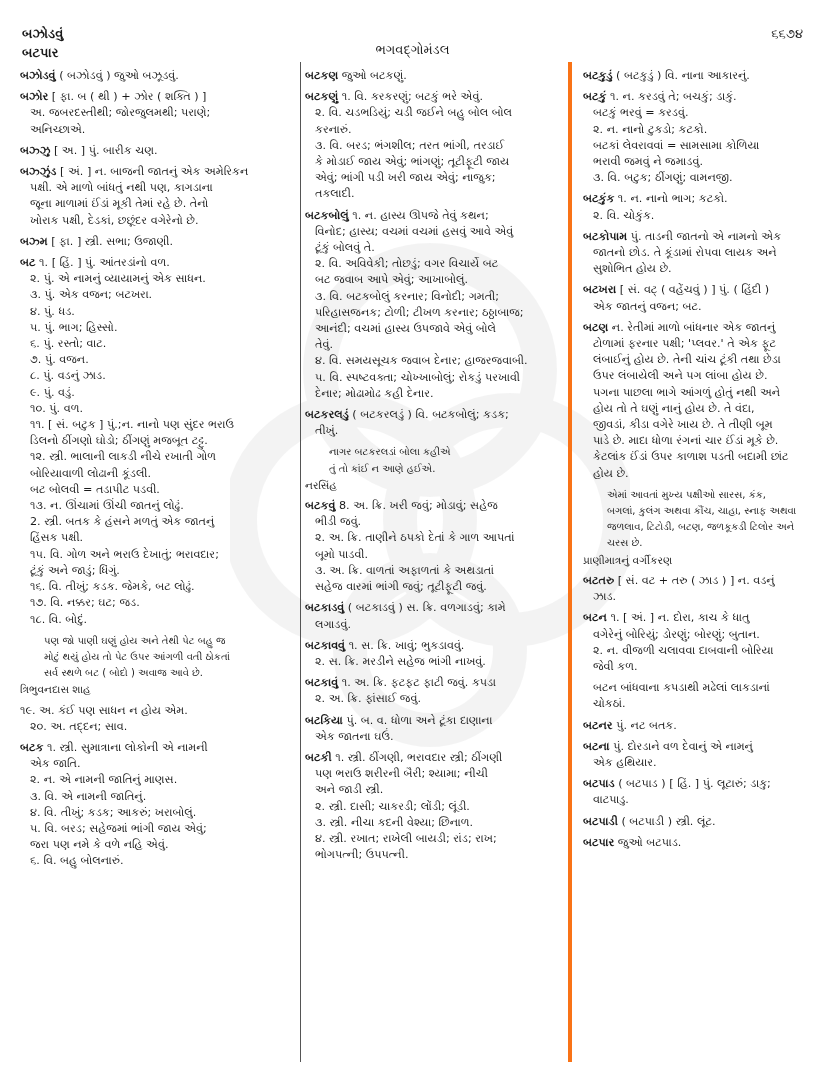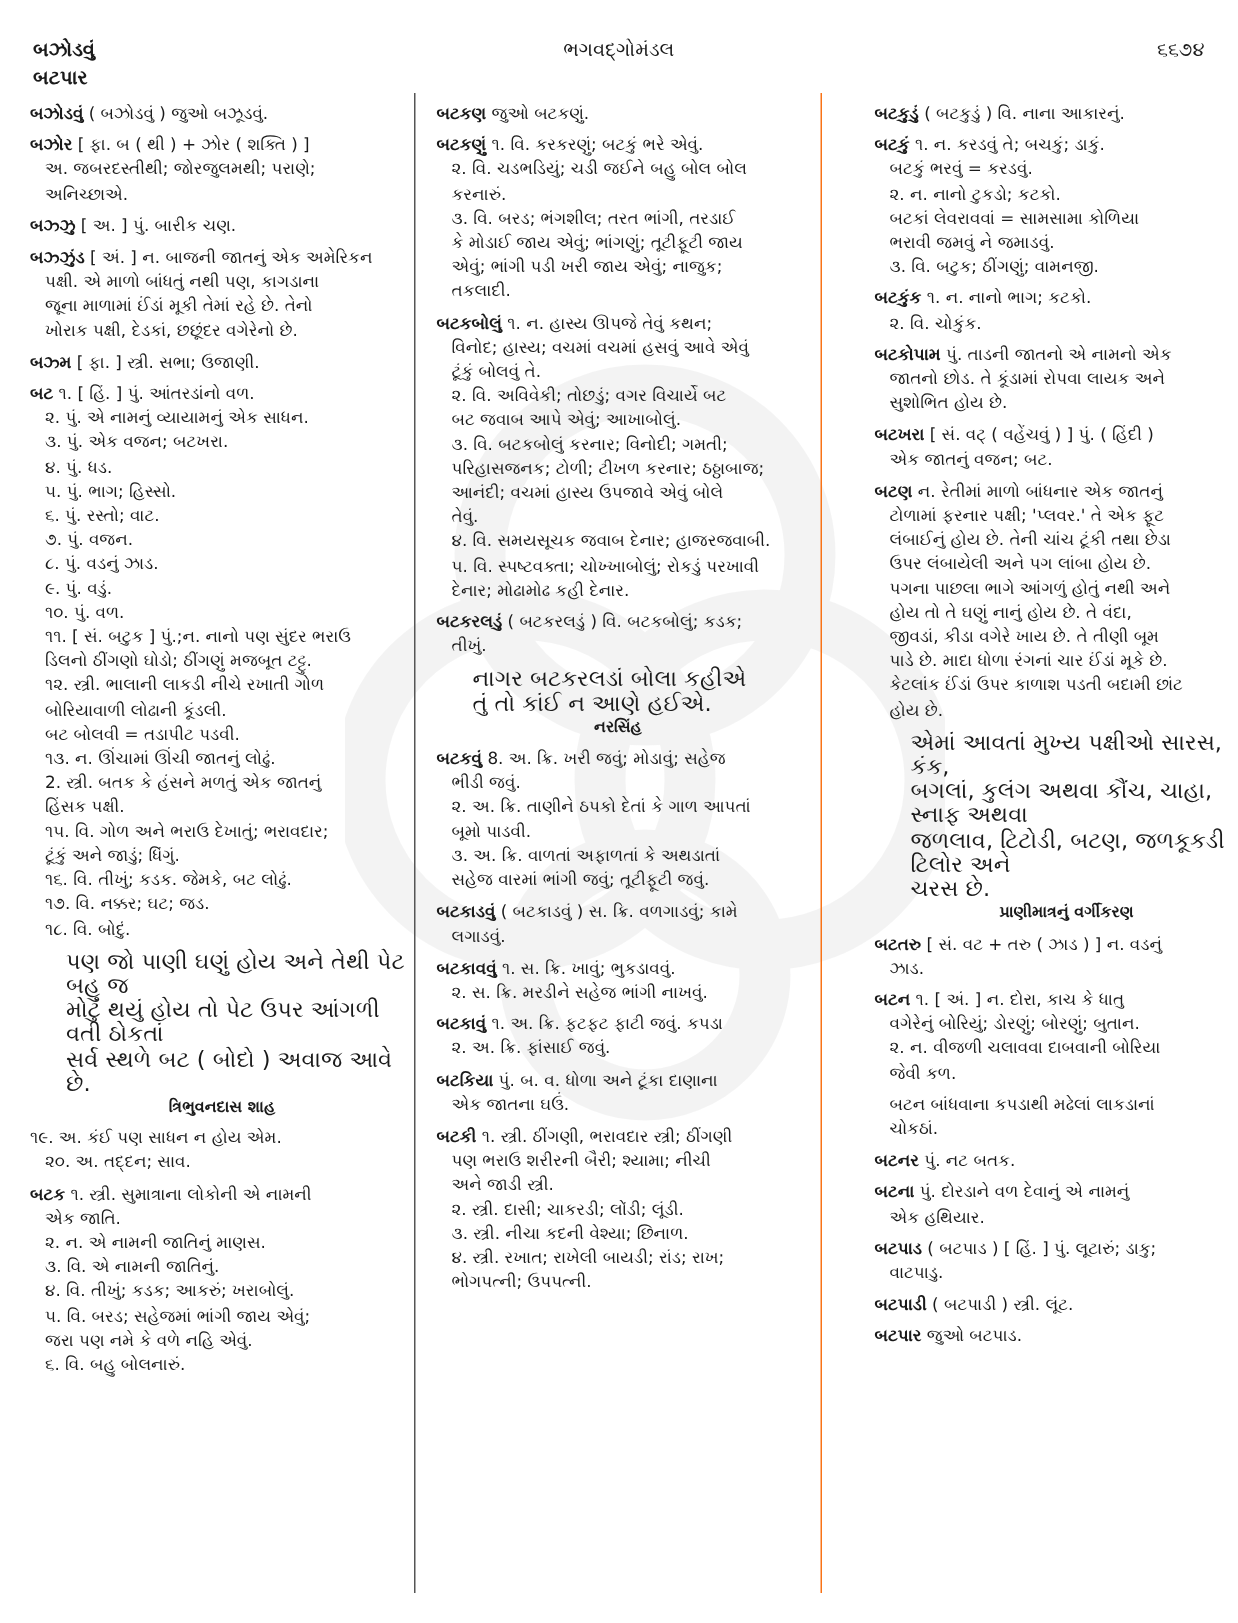--- a/index.html
+++ b/index.html
@@ -1,32 +1,32 @@
 <!DOCTYPE html>
 <html><head>
 <meta charset="utf-8">
 <style>
   html, body { margin:0; padding:0; background:#ffffff; }
   body { width:825px; height:1082px; position:relative; overflow:hidden;
          font-family:"DejaVu Sans", sans-serif; color:#1a1a1a; }
   .watermark { position:absolute; left:230px; top:190px; width:400px; height:560px; pointer-events:none; opacity:0.09; }
   .hdr { position:absolute; top:24px; left:0; width:825px; height:44px; }
   .hdr-left { position:absolute; left:22px; top:0; font-weight:bold; font-size:13px; line-height:19px; }
-  .hdr-center { position:absolute; left:0; width:825px; top:0; text-align:center; font-size:13px; line-height:19px; }
+  .hdr-center { position:absolute; left:0; width:825px; top:16px; text-align:center; font-size:13px; line-height:19px; }
   .hdr-right { position:absolute; right:22px; top:0; font-size:13px; line-height:19px; }
   .cols { position:absolute; top:68px; left:20px; width:790px; height:1000px; }
   .col { position:absolute; top:0; font-size:11.2px; line-height:16.2px; }
   .col1 { left:0; width:256px; }
-  .col2 { left:256px; width:254px; border-left:1px solid #555; border-right:1px solid #f97316; padding:0 14px; top:-6px; height:1000px; box-sizing:border-box; width:272px; padding-top:6px; }
+  .col2 { left:280px; width:254px; border-left:1px solid #555; border-right:4px solid #f97316; padding:0 4px; top:-6px; height:1000px; box-sizing:border-box; width:272px; padding-top:6px; }
   .col3 { left:538px; width:256px;margin-left:25px; }
   .entry { margin:0 0 5px 0; }
   .entry .head { font-weight:bold; }
   .sense { padding-left:10px; }
-  .quote { padding-left:24px; font-size:15px; }
-  .quote-author { text-align:center; font-weight:bold; font-size:10.6px; }
+  .quote { padding-left:24px; font-size:10px; }
+  .quote-author { text-align:left; font-weight:normal; font-size:10.6px; }
   .line { display:block; }
 </style>
 </head>
 <body>
 
 <svg class="watermark" viewBox="0 0 400 560">
   <g fill="none" stroke="#888" stroke-width="34">
     <circle cx="200" cy="180" r="110"></circle>
     <circle cx="120" cy="330" r="110"></circle>
     <circle cx="280" cy="330" r="110"></circle>

